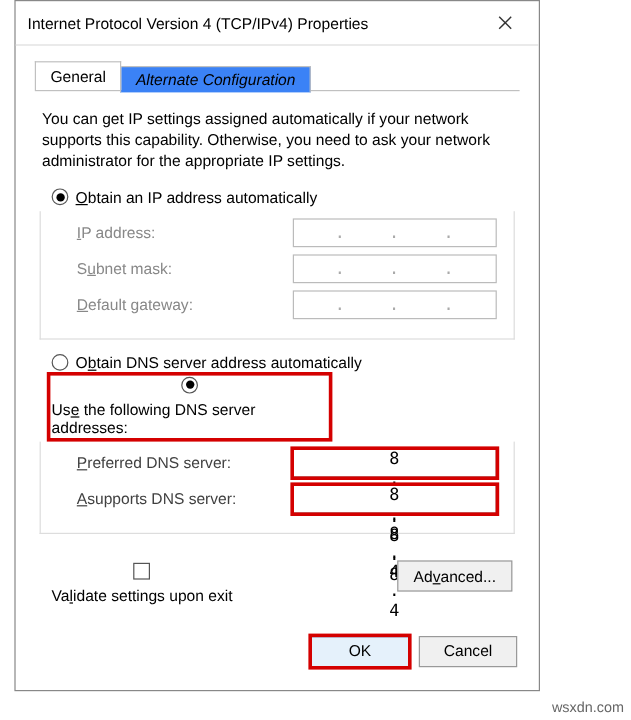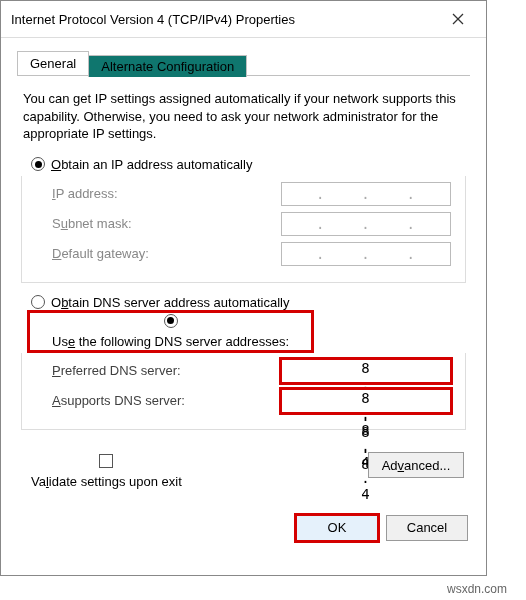--- a/index.html
+++ b/index.html
@@ -8,23 +8,24 @@
     font-family: "Segoe UI", Tahoma, sans-serif;
     font-size: 13px;
     background: #fff;
     width: 526px;
     height: 600px;
     overflow: hidden;
     position: relative;
   }
   .window {
     border: 1px solid #888;
-    width: 487px;
+    width: 438px;
     height: 576px;
     background: #fff;
+    margin-left: 12px;
   }
   .titlebar {
     display: flex;
     align-items: center;
     justify-content: space-between;
     padding: 6px 10px;
     border-bottom: 1px solid #ddd;
   }
   .titlebar .title { font-size: 13px; }
   .close-btn {
@@ -44,21 +45,21 @@
   .tab {
     padding: 4px 12px;
     border: 1px solid #c0c0c0;
     border-bottom: none;
     background: #fff;
     position: relative;
     top: 0;
     margin-right: -1px;
     font-size: 13px;
   }
-  .tab.inactive { background: #0f766e; top: 2px; padding-top:3px; padding-bottom:3px;}
+  .tab.inactive { background: #3b82f6; top: 2px; padding-top:3px; padding-bottom:3px;font-style:italic;}
   .tab.active { z-index: 2; }
   .desc {
     margin: 14px 6px 14px 6px;
     line-height: 1.35;
   }
   .radio-row {
     display: flex;
     align-items: center;
     margin: 4px 0 4px 14px;
     gap: 6px;
@@ -127,21 +128,21 @@
     background: #f0f0f0;
     display: flex;
     align-items: center;
     justify-content: center;
     font-size: 13px;
   }
   .btn.default { border: 1px solid #0078d7; background:#e5f1fb;}
   .hl-red { outline: 3px solid #d40000; outline-offset: -1px; flex-direction: column; }
   .watermark {
     position: absolute;
-    bottom: 4px; right: 19px;
+    bottom: 4px; right: 6px;
     font-size: 12px;
     color: #666;
     font-family: Arial,sans-serif;
   }
   fieldset { border:1px solid #ddd; margin:0 4px 12px 4px; padding:6px 8px 10px 8px;text-align:right;}
   fieldset.top { border-top:none; padding-top:0;}
   .cursor { border-right:1px solid #000; margin-left:1px; height:16px;}
 </style>
 </head>
 <body>

